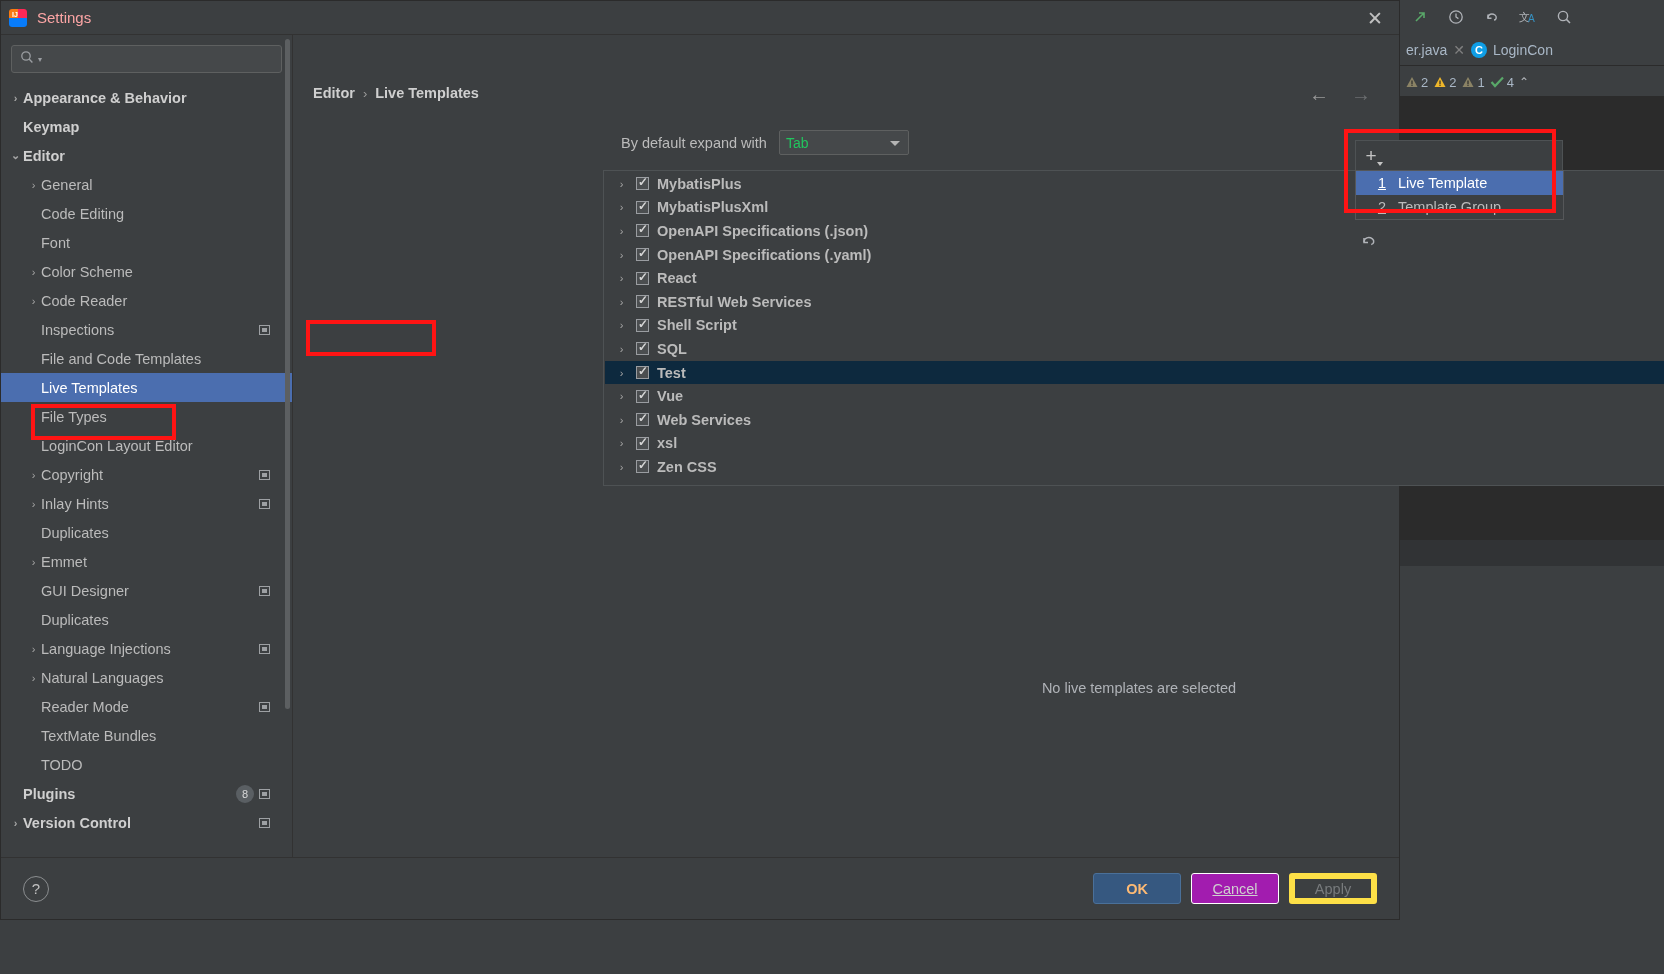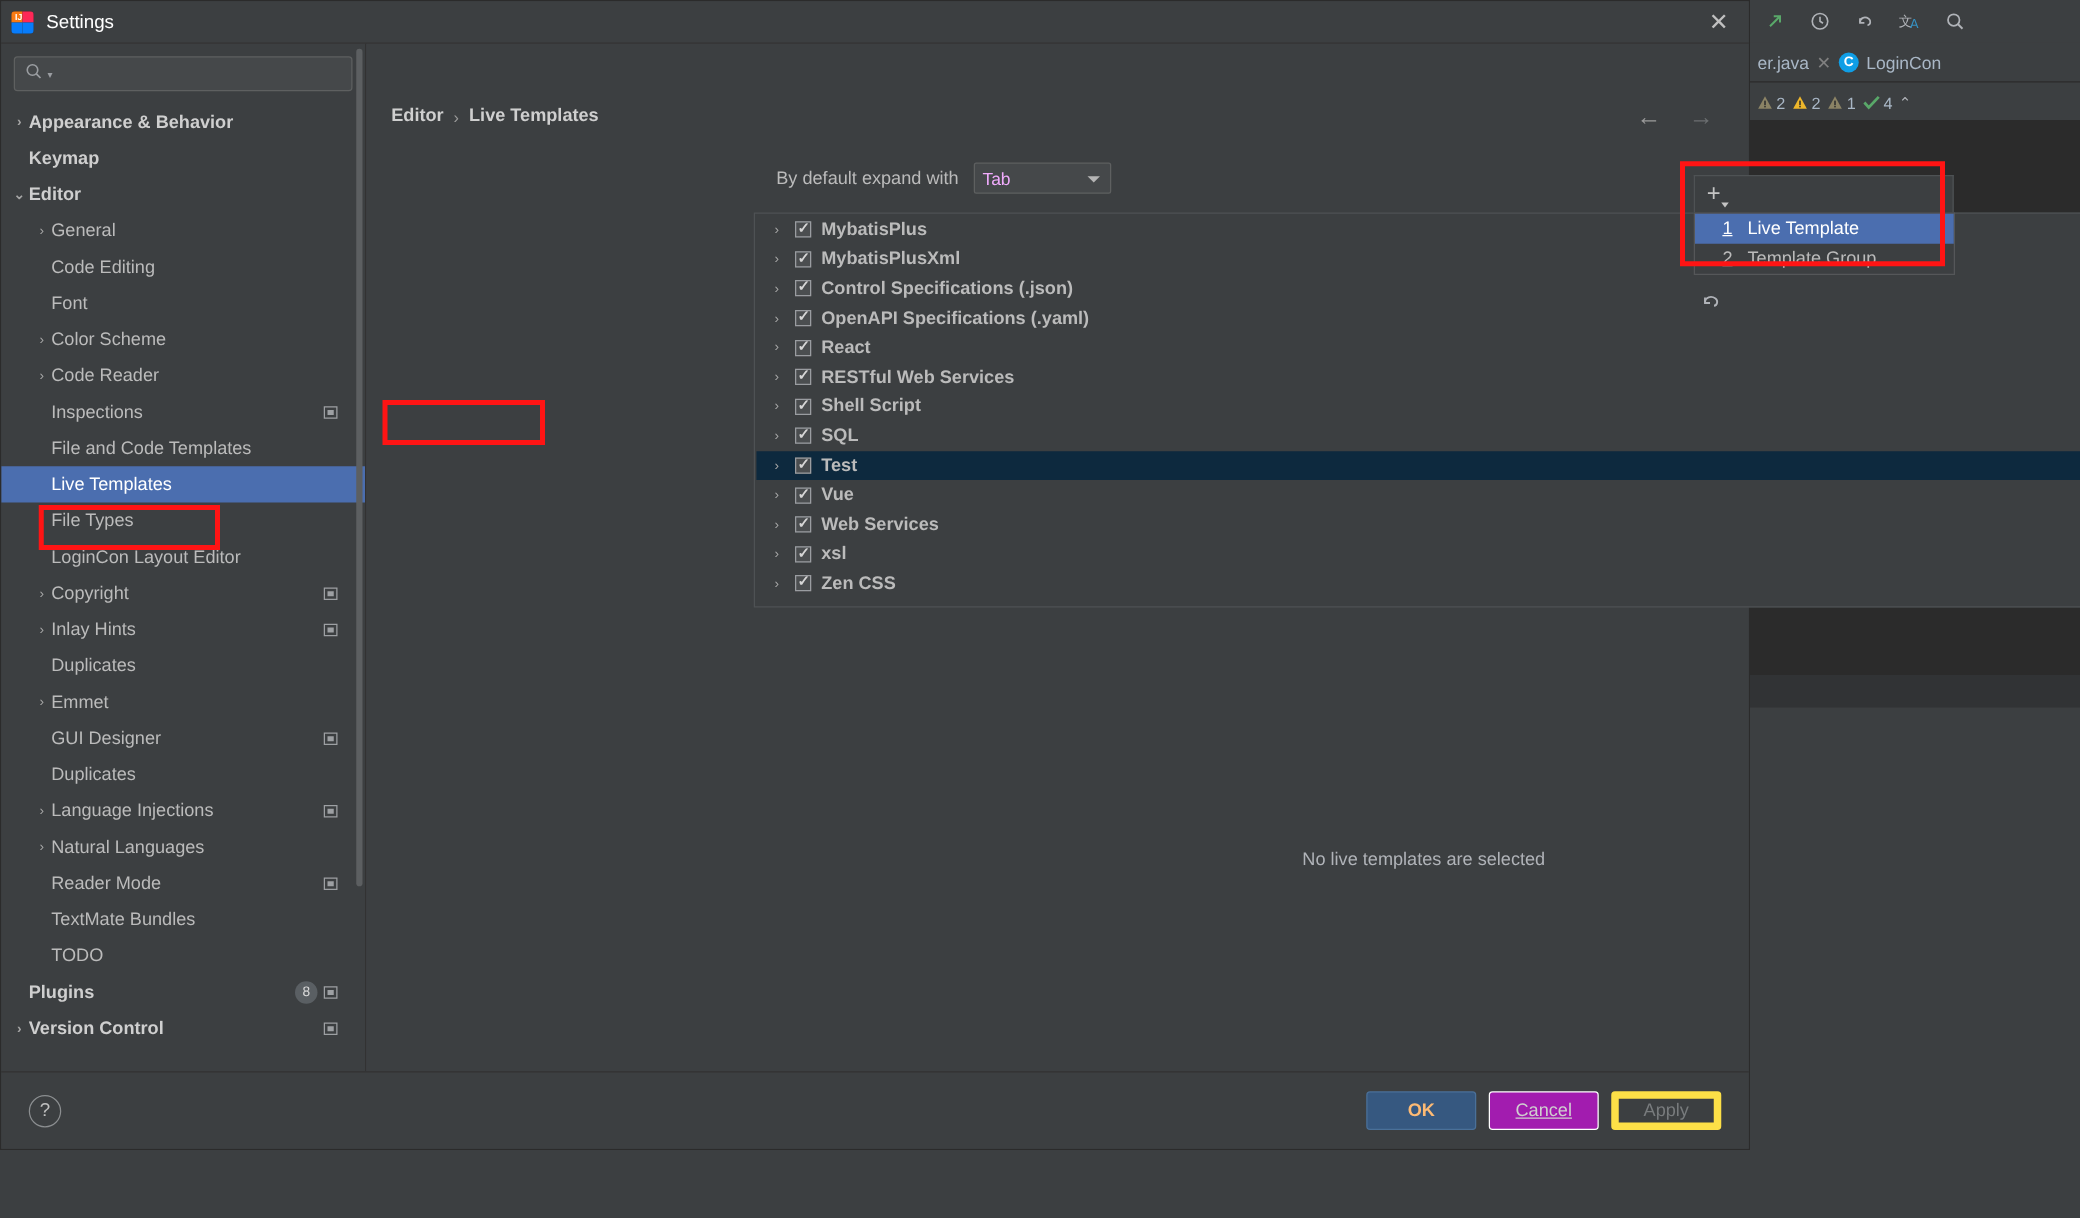--- a/index.html
+++ b/index.html
@@ -66,21 +66,21 @@
   }
   #app-logo {
     width: 18px; height: 18px; margin-right: 10px; position: relative;
     border-radius: 3px; overflow: hidden; background: #2b2b2b;
   }
   #app-logo .q1 { position:absolute; left:0; top:0; width:9px; height:9px; background:#f97a12; }
   #app-logo .q2 { position:absolute; right:0; top:0; width:9px; height:9px; background:#fe2857; }
   #app-logo .q3 { position:absolute; left:0; bottom:0; width:9px; height:9px; background:#087cfa; }
   #app-logo .q4 { position:absolute; right:0; bottom:0; width:9px; height:9px; background:#087cfa; }
   #app-logo .ij { position:absolute; left:3px; top:2px; font-size:7px; color:#fff; font-weight:bold; z-index:2; }
-  #dialog-title { font-size: 15px; color: #ffffff; }
+  #dialog-title { font-size: 15px; color: #fca5a5; }
   #title-close {
     position: absolute; right: 14px; top: 7px;
     width: 20px; height: 20px; color: #c0c0c0; font-size: 19px;
     display: flex; align-items: center; justify-content: center;
   }
 
   #body { flex: 1; display: flex; min-height: 0; }
 
   
   #sidebar {
@@ -140,24 +140,24 @@
     display: flex; gap: 22px; font-size: 20px; color: #9a9a9a;
   }
   #nav-fwd { color: #6b6e70; }
 
   #expandrow {
     position: absolute; left: 328px; top: 95px;
     display: flex; align-items: center; gap: 12px;
   }
   #expand-label { font-size: 14.5px; color: #bbbbbb; }
   #expand-combo {
-    width: 110px; height: 25px; background: #45484a;
+    width: 130px; height: 25px; background: #45484a;
     border: 1px solid #5e6060; border-radius: 2px;
     display: flex; align-items: center; padding: 0 6px;
-    font-size: 14px; color: #f0abfc; position: relative;
+    font-size: 14px; color: #22c55e; position: relative;
   }
   #expand-combo .caret {
     position: absolute; right: 8px; top: 10px;
     border-left: 5px solid transparent; border-right: 5px solid transparent;
     border-top: 5px solid #b4b4b4;
   }
 
   #listpanel {
     position: absolute; left: 310px; top: 135px; width: 1072px; height: 316px;
     background: #3c3f41; border: 1px solid #4e5254;
@@ -500,21 +500,21 @@
               <span>MybatisPlus</span>
             </div>
             <div class="tpl-row">
               <span class="tpl-chev">›</span>
               <span class="cbox"></span>
               <span>MybatisPlusXml</span>
             </div>
             <div class="tpl-row">
               <span class="tpl-chev">›</span>
               <span class="cbox"></span>
-              <span>Control Specifications (.json)</span>
+              <span>OpenAPI Specifications (.json)</span>
             </div>
             <div class="tpl-row">
               <span class="tpl-chev">›</span>
               <span class="cbox"></span>
               <span>OpenAPI Specifications (.yaml)</span>
             </div>
             <div class="tpl-row">
               <span class="tpl-chev">›</span>
               <span class="cbox"></span>
               <span>React</span>

